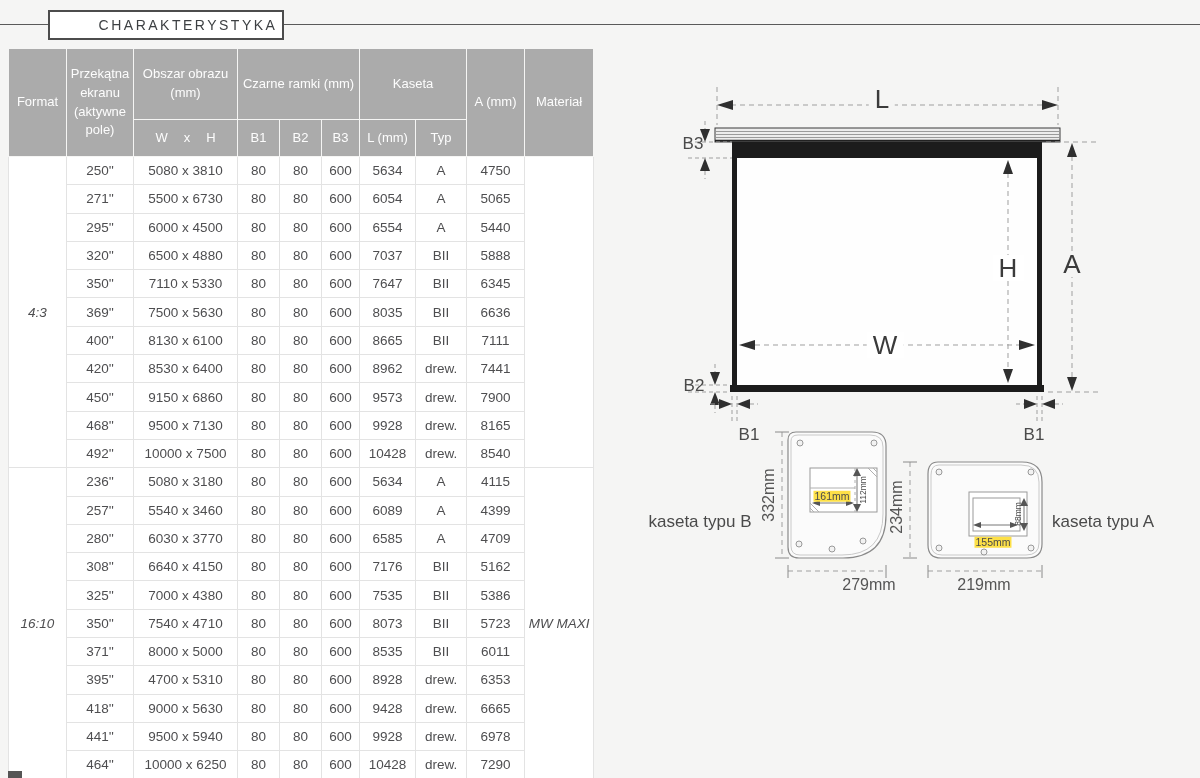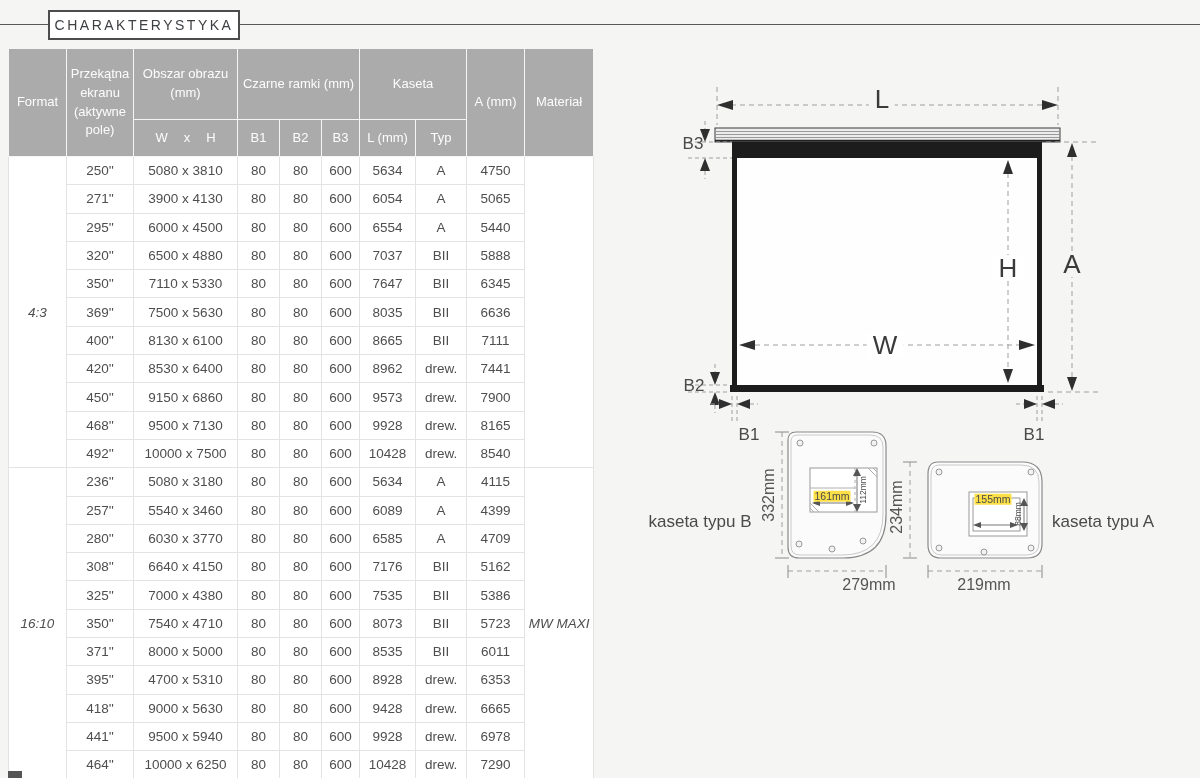--- a/index.html
+++ b/index.html
@@ -2,21 +2,21 @@
 <html><head>
 <meta charset="utf-8">
 <style>
   html,body{margin:0;padding:0;}
   .screen{position:relative;width:1200px;height:778px;background:#f5f5f4;overflow:hidden;
           font-family:"Liberation Sans",sans-serif;color:#4b4b4d;}
   
   .top-rule{position:absolute;left:0;top:24px;width:100%;height:1px;background:#5a5a5a;}
   .title-box{position:absolute;left:48px;top:10px;width:188px;height:26px;background:#ffffff;
              border:2px solid #4c4c4c;display:flex;align-items:center;justify-content:center;
-             font-size:14px;letter-spacing:2.5px;color:#3d4043;}
+             font-size:14px;letter-spacing:2.5px;color:#3d4043;padding-left:44px;}
   
   table.spec{position:absolute;left:8px;top:48px;width:585px;border-collapse:collapse;table-layout:fixed;}
   table.spec th{background:#ababab;color:#fdfdfd;font-weight:normal;font-size:13px;
                 border:1px solid #f5f5f4;padding:1px 2px;line-height:1.45;}
   table.spec td{background:#ffffff;border:1px solid #e3e3e3;text-align:center;
                 font-size:13.5px;color:#4e4e50;height:27.3px;padding:0 1px;white-space:nowrap;}
   td.format-cell,td.material-cell{font-size:14px;font-style:italic;}
   .wxh{display:flex;justify-content:center;gap:16px;}
   tr.h1 th{height:68px;} tr.h2 th{height:34px;}
   
@@ -88,21 +88,21 @@
           <td>80</td>
           <td>80</td>
           <td>600</td>
           <td>5634</td>
           <td>A</td>
           <td>4750</td>
           <td rowspan="11" class="material-cell"></td>
         </tr>
         <tr>
           <td>271''</td>
-          <td>3900 x 4130</td>
+          <td>5500 x 6730</td>
           <td>80</td>
           <td>80</td>
           <td>600</td>
           <td>6054</td>
           <td>A</td>
           <td>5065</td>
         </tr>
         <tr>
           <td>295''</td>
           <td>6000 x 4500</td>
@@ -414,18 +414,18 @@
     <div class="hlabel dim-med" style="left:414px;top:379px;">B1</div>
 
     <div class="vlabel dim-mm" style="left:149px;top:440px;">332mm</div>
     <div class="hlabel dim-mm" style="left:217px;top:530px;margin-left:32px;">279mm</div>
     <div class="hlabel dim-tiny" style="left:212px;top:441px;">161mm</div>
     <div class="vlabel dim-micro" style="left:243px;top:435px;">112mm</div>
     <div class="hlabel dim-med" style="left:80px;top:466px;">kaseta typu B</div>
 
     <div class="vlabel dim-mm" style="left:277px;top:452px;">234mm</div>
     <div class="hlabel dim-mm" style="left:364px;top:530px;">219mm</div>
-    <div class="hlabel dim-tiny" style="left:373px;top:444px;">155mm</div>
+    <div class="hlabel dim-tiny" style="left:373px;top:487px;">155mm</div>
     <div class="vlabel dim-micro" style="left:398px;top:459px;">88mm</div>
     <div class="hlabel dim-med" style="left:483px;top:466px;">kaseta typu A</div>
   </div>
 
 </div>
 
 </body></html>

